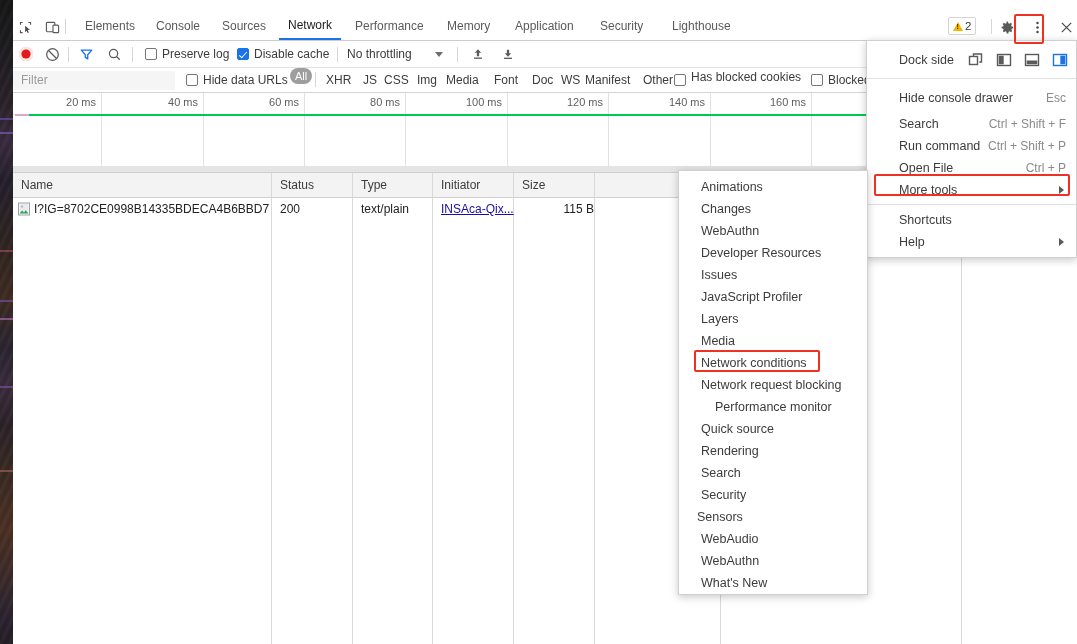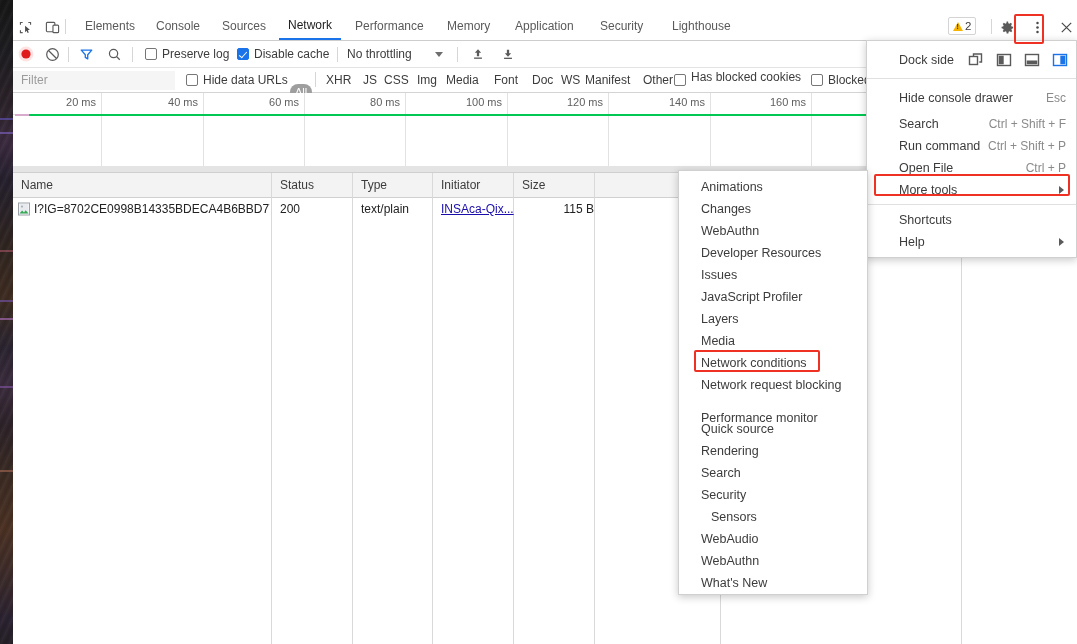--- a/index.html
+++ b/index.html
@@ -488,21 +488,21 @@
     </div>
   </div>
 
   <div class="ctrlrow r2">
     <div class="filter-box" style="left:0px;top:3px;width:162px;height:19px;"></div>
     <div class="filter-input" style="left:8px;top:5px;">Filter</div>
 
     <div class="cb" style="left:173px;top:6px;"></div>
     <div class="lbl" style="left:190px;top:5px;">Hide data URLs</div>
 
-    <div class="chip-all" style="left:277px;top:16px;">All</div>
+    <div class="chip-all" style="left:277px;top:0;">All</div>
     <div class="vsep" style="left:302px;top:4px;height:15px;"></div>
 
     <div class="ftype" style="left:313px;top:5px;">XHR</div>
     <div class="ftype" style="left:350px;top:5px;">JS</div>
     <div class="ftype" style="left:371px;top:5px;">CSS</div>
     <div class="ftype" style="left:404px;top:5px;">Img</div>
     <div class="ftype" style="left:433px;top:5px;">Media</div>
     <div class="ftype" style="left:481px;top:5px;">Font</div>
     <div class="ftype" style="left:519px;top:5px;">Doc</div>
     <div class="ftype" style="left:548px;top:5px;">WS</div>
@@ -668,36 +668,36 @@
       </div>
     <div class="mi" style="top:159px;padding-left:22px;">
         <span>Media</span>
       </div>
     <div class="mi" style="top:181px;padding-left:22px;">
         <span>Network conditions</span>
       </div>
     <div class="mi" style="top:203px;padding-left:22px;align-items:center;">
         <span>Network request blocking</span>
       </div>
-    <div class="mi" style="top:236px;padding-left:22px;">
+    <div class="mi" style="top:225px;padding-left:36px;">
         <span>Performance monitor</span>
       </div>
     <div class="mi" style="top:247px;padding-left:22px;">
         <span>Quick source</span>
       </div>
     <div class="mi" style="top:269px;padding-left:22px;">
         <span>Rendering</span>
       </div>
     <div class="mi" style="top:291px;padding-left:22px;">
         <span>Search</span>
       </div>
     <div class="mi" style="top:313px;padding-left:22px;">
         <span>Security</span>
       </div>
-    <div class="mi" style="top:335px;padding-left:32px;">
+    <div class="mi" style="top:335px;padding-left:18px;">
         <span>Sensors</span>
       </div>
     <div class="mi" style="top:357px;padding-left:22px;">
         <span>WebAudio</span>
       </div>
     <div class="mi" style="top:379px;padding-left:22px;">
         <span>WebAuthn</span>
       </div>
     <div class="mi" style="top:401px;padding-left:22px;">
         <span>What's New</span>

